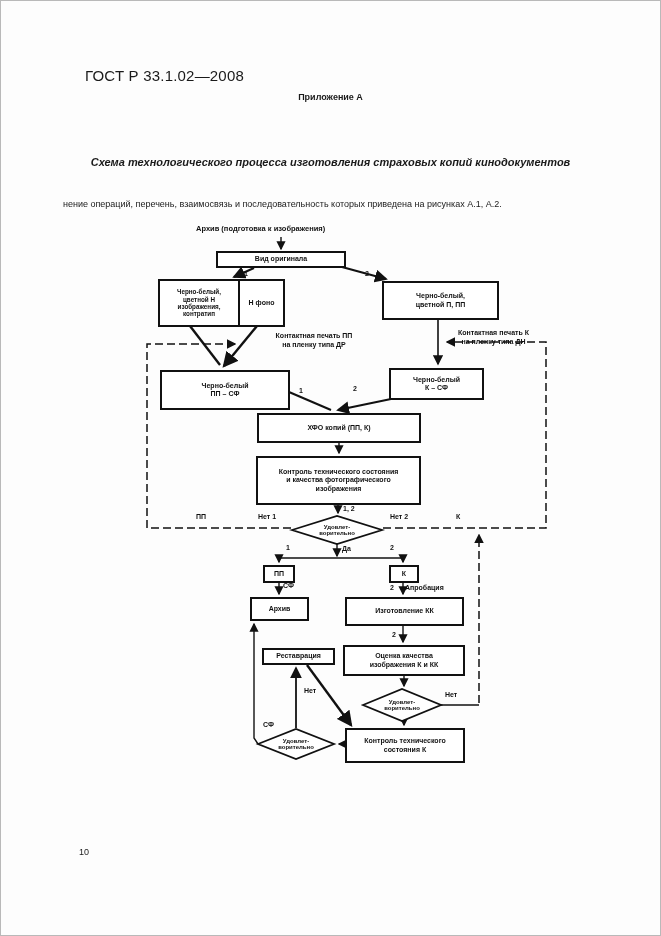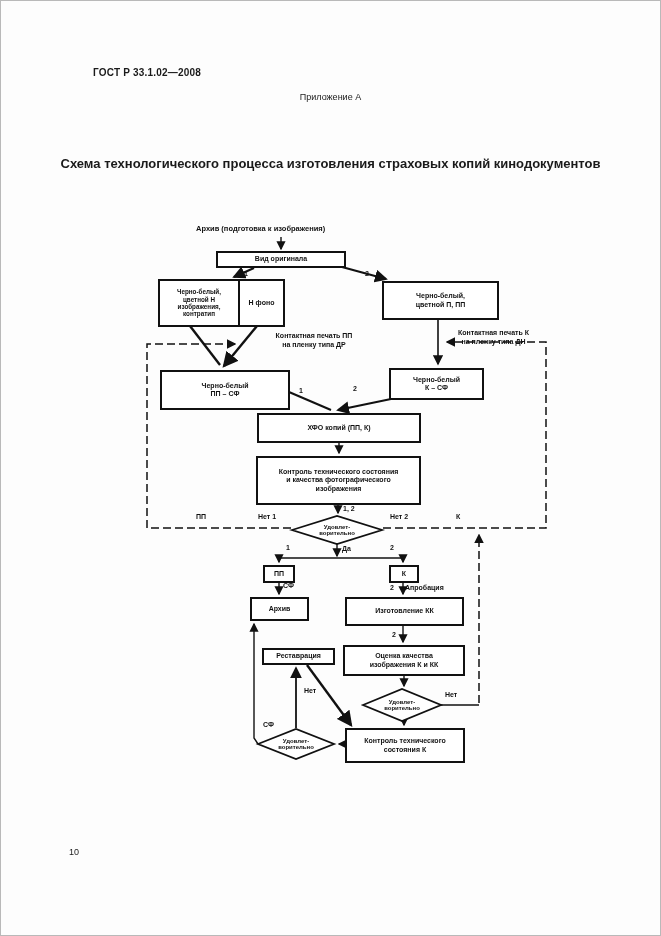--- a/index.html
+++ b/index.html
@@ -2,26 +2,26 @@
 <html><head>
 <meta charset="utf-8">
 <style>
   html,body{margin:0;padding:0;background:#e8e8e8;}
   .page{
     position:relative;width:661px;height:936px;margin:0 auto;
     background:#fdfdfd;border:1px solid #b9b9b9;box-sizing:border-box;
     font-family:"Liberation Sans", sans-serif;color:#1a1a1a;overflow:hidden;
   }
   .abs{position:absolute;}
-  .hdr{left:92px;top:66px;font-size:10px;font-weight:700;letter-spacing:.2px;}
-  .apx{left:0;right:0;text-align:center;font-size:9px;font-weight:400;}
-  .ttl{left:0;right:0;top:155px;text-align:center;font-size:13px;font-weight:700;}
+  .hdr{left:84px;top:66px;font-size:15px;font-weight:400;letter-spacing:.2px;}
+  .apx{left:0;right:0;text-align:center;font-size:9px;font-weight:700;}
+  .ttl{left:0;right:0;top:155px;text-align:center;font-size:11px;font-weight:700;font-style:italic;}
   .bodyline{font-size:9px;white-space:nowrap;}
   .cap{left:92px;top:774px;font-size:8.5px;white-space:nowrap;}
-  .pgn{left:68px;top:846px;font-size:9px;}
+  .pgn{left:78px;top:846px;font-size:9px;}
 
   .fc{position:absolute;left:0;top:0;width:661px;height:936px;}
   svg.lines{position:absolute;left:0;top:0;pointer-events:none;}
   .box{
     position:absolute;box-sizing:border-box;border:2px solid #111;background:#fff;
     display:flex;align-items:center;justify-content:center;text-align:center;
     font-weight:700;font-size:7px;line-height:1.18;white-space:pre-line;color:#111;
   }
   .cell{display:flex;align-items:center;justify-content:center;height:100%;
     text-align:center;white-space:pre-line;font-size:6.3px;line-height:1.16;}
@@ -32,20 +32,21 @@
     text-align:center;white-space:pre-line;color:#111;}
 </style>
 </head>
 <body>
 
 <div class="page">
 
   <div class="abs hdr">ГОСТ Р 33.1.02—2008</div>
   <div class="abs apx" style="top:91px">Приложение А</div>
   <div class="abs ttl">Схема технологического процесса изготовления страховых копий кинодокументов</div>
+  <div class="abs bodyline" style="left:62px;top:198px">нение операций, перечень, взаимосвязь и последовательность которых приведена на рисунках А.1, А.2.</div>
 
   <div class="fc">
 
     <svg class="lines" width="661" height="936" viewBox="0 0 661 936">
       <defs>
         <marker id="arr" viewBox="0 0 10 10" refX="8.5" refY="5" markerWidth="6.5" markerHeight="6.5" orient="auto">
           <path d="M0,0 L10,5 L0,10 z" fill="#111"></path>
         </marker>
       </defs>
       <g stroke="#111" fill="none" stroke-width="1.4">

